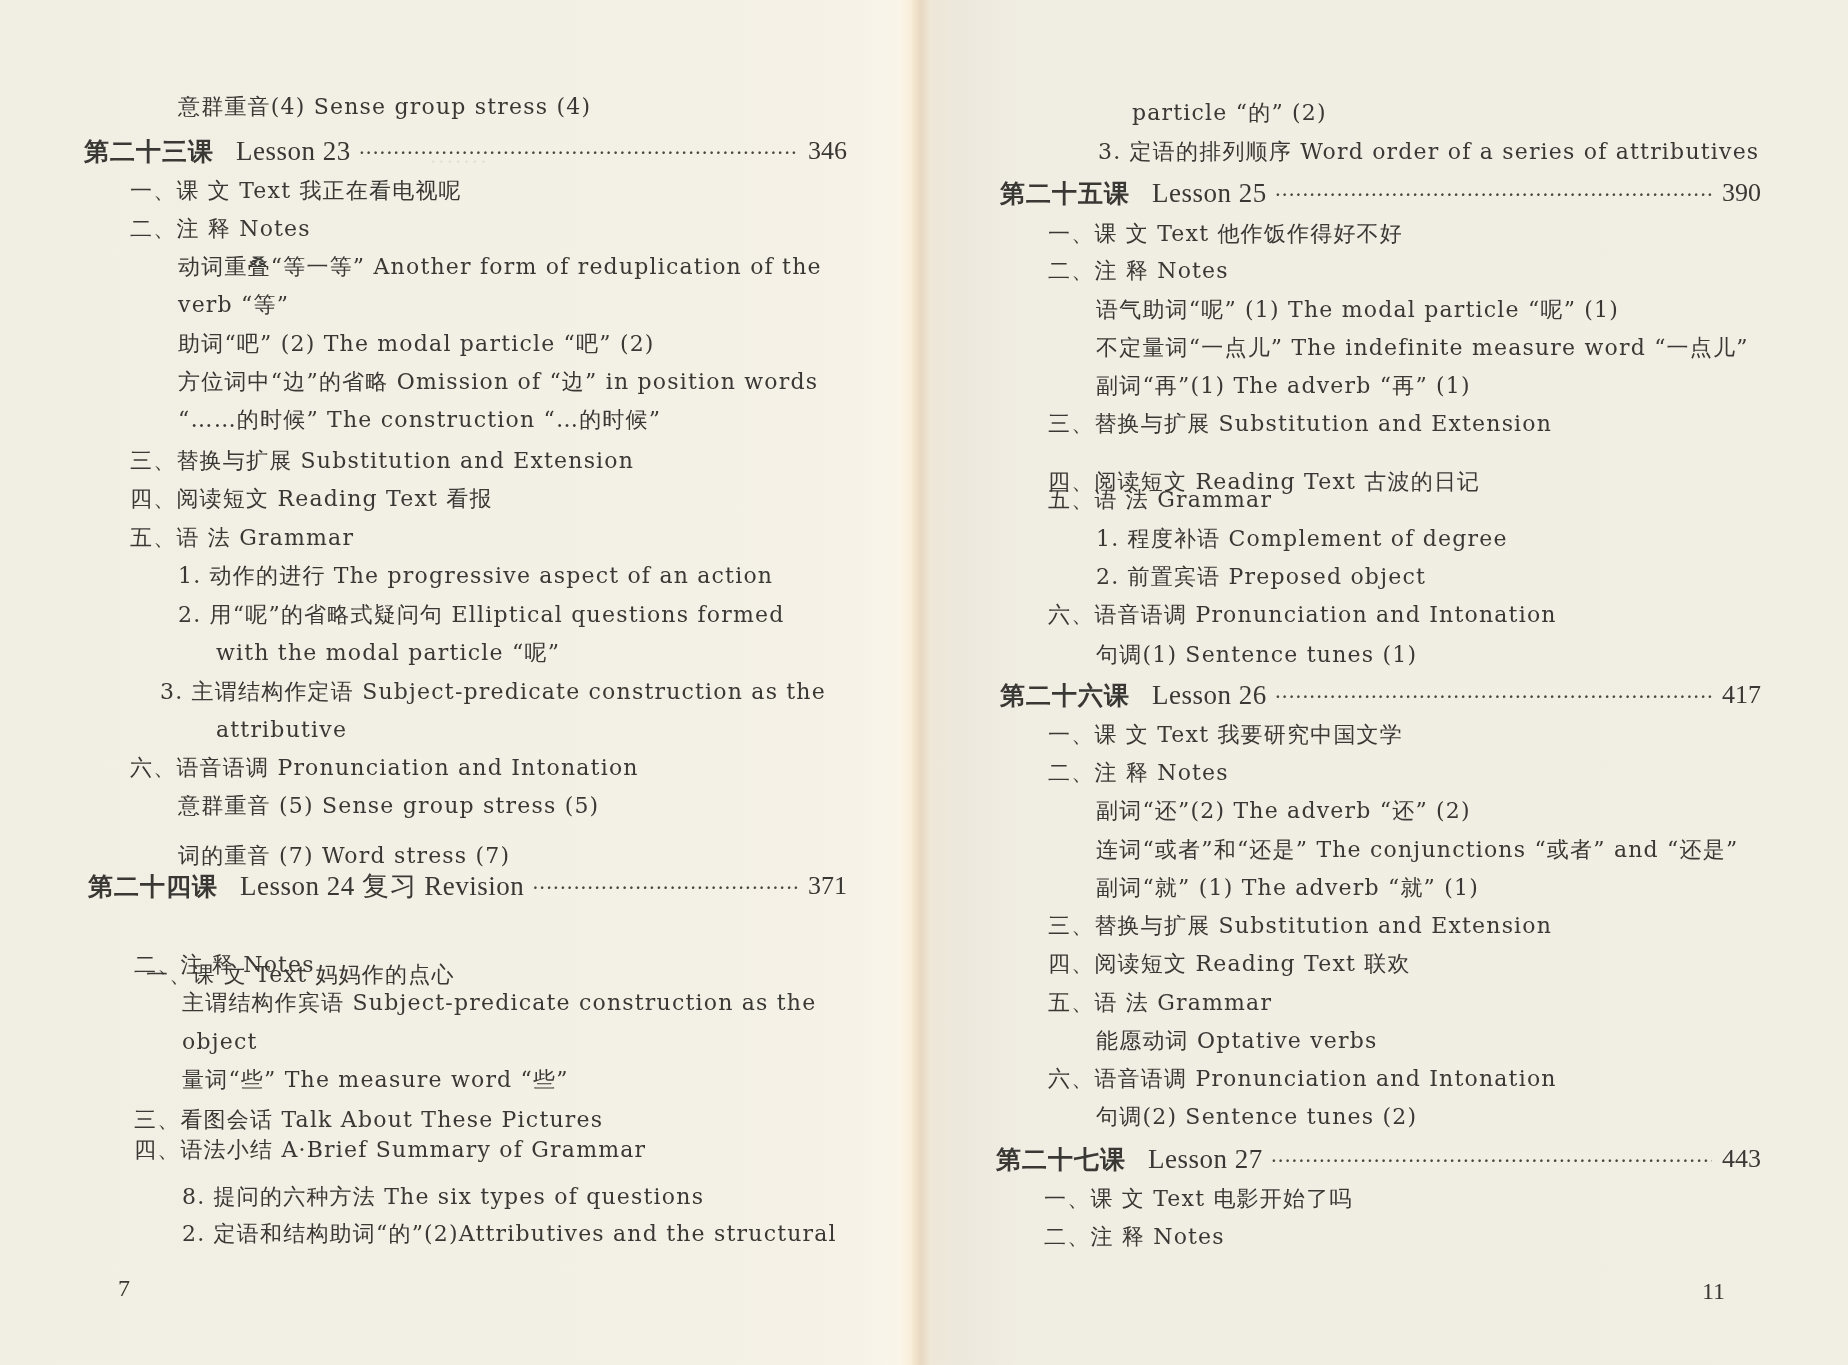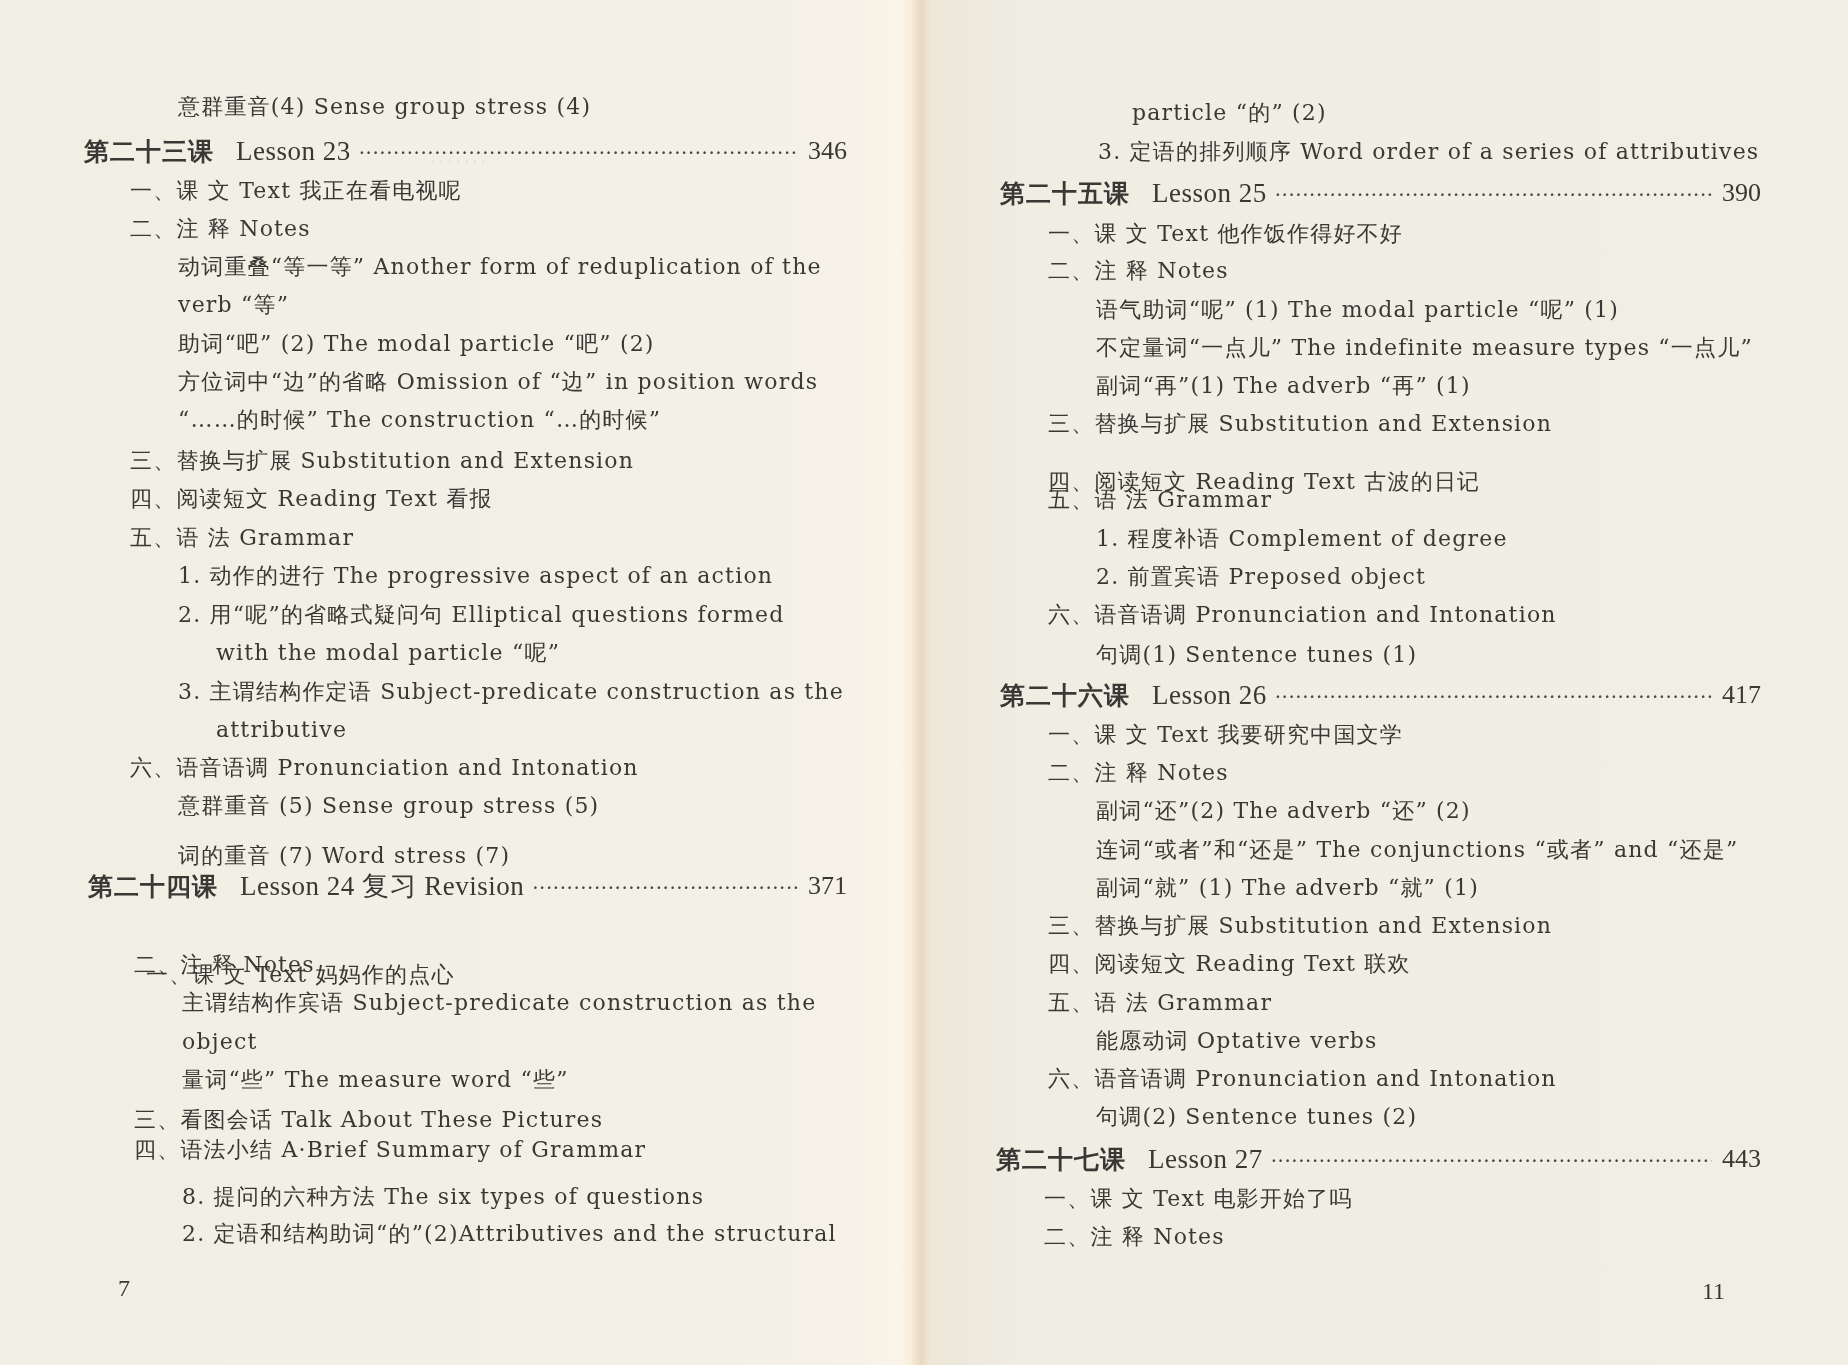--- a/index.html
+++ b/index.html
@@ -38,21 +38,21 @@
     <div class="line" style="left: 178px; top: 290px;">verb “等”</div>
     <div class="line" style="left: 178px; top: 329px;">助词“吧” (2)  The modal particle “吧” (2)</div>
     <div class="line" style="left: 178px; top: 367px;">方位词中“边”的省略 Omission of “边” in position words</div>
     <div class="line" style="left: 178px; top: 405px;">“……的时候”  The construction “…的时候”</div>
     <div class="line" style="left: 130px; top: 446px;">三、替换与扩展 Substitution and Extension</div>
     <div class="line" style="left: 130px; top: 484px;">四、阅读短文 Reading Text  看报</div>
     <div class="line" style="left: 130px; top: 523px;">五、语  法 Grammar</div>
     <div class="line" style="left: 178px; top: 561px;">1. 动作的进行 The progressive aspect of an action</div>
     <div class="line" style="left: 178px; top: 600px;">2. 用“呢”的省略式疑问句 Elliptical questions formed</div>
     <div class="line" style="left: 216px; top: 638px;">with the modal particle “呢”</div>
-    <div class="line" style="left: 178px; top: 677px; text-align: right;">3. 主谓结构作定语 Subject-predicate construction as the</div>
+    <div class="line" style="left: 160px; top: 677px; text-align: right;">3. 主谓结构作定语 Subject-predicate construction as the</div>
     <div class="line" style="left: 216px; top: 715px;">attributive</div>
     <div class="line" style="left: 130px; top: 753px;">六、语音语调 Pronunciation and Intonation</div>
     <div class="line" style="left: 178px; top: 791px;">意群重音 (5) Sense group stress (5)</div>
     <div class="line" style="left: 178px; top: 829px; margin-top: 12px;">词的重音 (7)  Word stress (7)</div>
     <div class="line heading" style="left: 88px; top: 871px;"><span class="cn">第二十四课</span><span class="en" style="margin-left: 22px;">Lesson  24  复习 Revision</span></div>
     <div class="dots" style="left: 532.25px; top: 873px; width: 265.75px;">····································································································</div>
     <div class="pnum" style="left: 808px; top: 871px;">371</div>
     <div class="line" style="left: 134px; top: 960px; margin-left: 12px;">一、课  文 Text  妈妈作的点心</div>
     <div class="line" style="left: 134px; top: 950px;">二、注  释 Notes</div>
     <div class="line" style="left: 182px; top: 988px;">主谓结构作宾语 Subject-predicate construction as the</div>
@@ -63,21 +63,21 @@
     <div class="line" style="left: 182px; top: 1182px;">8. 提问的六种方法 The six types of questions</div>
     <div class="line" style="left: 182px; top: 1219px;">2. 定语和结构助词“的”(2)Attributives and the structural</div>
     <div class="line" style="left: 1132px; top: 98px; text-align: right;">particle “的” (2)</div>
     <div class="line" style="left: 1098px; top: 137px;">3. 定语的排列顺序 Word order of a series of attributives</div>
     <div class="line heading" style="left: 1000px; top: 178px;"><span class="cn">第二十五课</span><span class="en" style="margin-left: 22px;">Lesson  25</span></div>
     <div class="dots" style="left: 1274.75px; top: 180px; width: 437.25px;">····································································································</div>
     <div class="pnum" style="left: 1722px; top: 178px;">390</div>
     <div class="line" style="left: 1048px; top: 219px;">一、课  文 Text  他作饭作得好不好</div>
     <div class="line" style="left: 1048px; top: 256px;">二、注  释 Notes</div>
     <div class="line" style="left: 1096px; top: 295px;">语气助词“呢” (1) The modal particle “呢” (1)</div>
-    <div class="line" style="left: 1096px; top: 333px;">不定量词“一点儿” The indefinite measure types “一点儿”</div>
+    <div class="line" style="left: 1096px; top: 333px;">不定量词“一点儿” The indefinite measure word “一点儿”</div>
     <div class="line" style="left: 1096px; top: 371px;">副词“再”(1) The adverb “再” (1)</div>
     <div class="line" style="left: 1048px; top: 409px;">三、替换与扩展 Substitution and Extension</div>
     <div class="line" style="left: 1048px; top: 447px; margin-top: 20px;">四、阅读短文 Reading Text  古波的日记</div>
     <div class="line" style="left: 1048px; top: 485px;">五、语  法 Grammar</div>
     <div class="line" style="left: 1096px; top: 524px;">1. 程度补语 Complement of degree</div>
     <div class="line" style="left: 1096px; top: 562px;">2. 前置宾语 Preposed object</div>
     <div class="line" style="left: 1048px; top: 600px;">六、语音语调 Pronunciation and Intonation</div>
     <div class="line" style="left: 1096px; top: 640px;">句调(1)  Sentence tunes (1)</div>
     <div class="line heading" style="left: 1000px; top: 680px;"><span class="cn">第二十六课</span><span class="en" style="margin-left: 22px;">Lesson  26</span></div>
     <div class="dots" style="left: 1274.75px; top: 682px; width: 437.25px;">····································································································</div>

